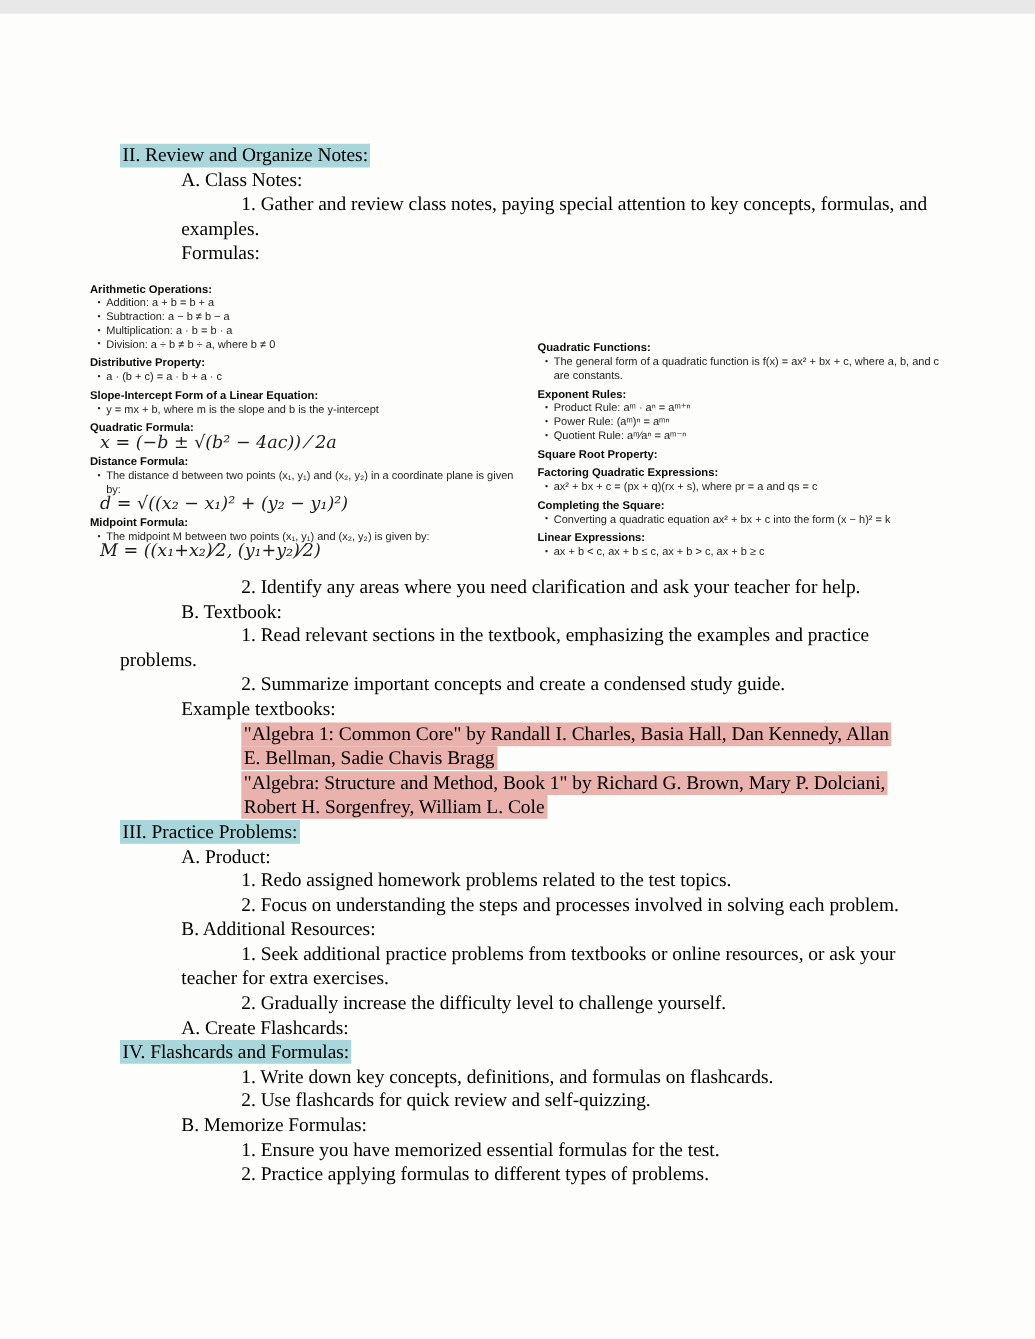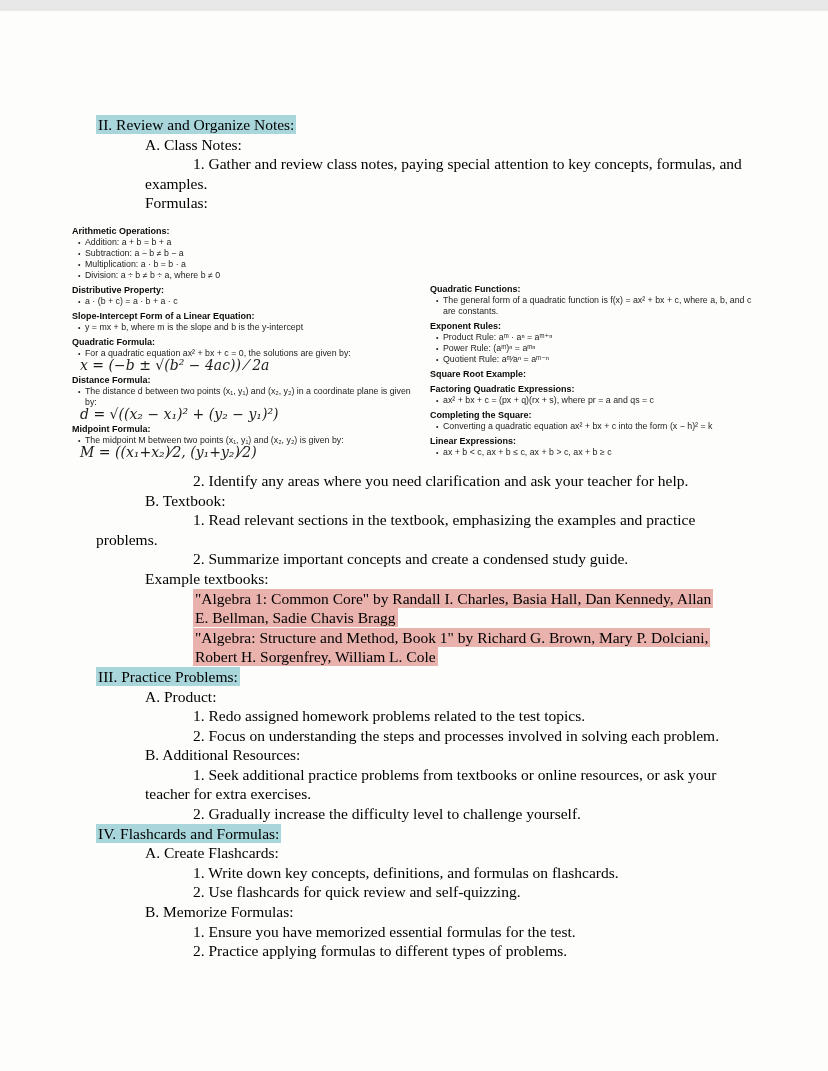--- a/index.html
+++ b/index.html
@@ -81,24 +81,20 @@
           </div>
           <div class="fgroup">
             <div class="ftitle">Slope-Intercept Form of a Linear Equation:</div>
             <div class="fline">
               <span class="bdot">•</span>
               <span class="ftext">y = mx + b, where m is the slope and b is the y-intercept</span>
             </div>
           </div>
           <div class="fgroup">
             <div class="ftitle">Quadratic Formula:</div>
-            <div class="fline">
-              <span class="bdot">•</span>
-              <span class="ftext">For a quadratic equation ax² + bx + c = 0, the solutions are given by:</span>
-            </div>
             <div class="fmath">x = (−b ± √(b² − 4ac)) ⁄ 2a</div>
           </div>
           <div class="fgroup">
             <div class="ftitle">Distance Formula:</div>
             <div class="fline">
               <span class="bdot">•</span>
               <span class="ftext">The distance d between two points (x₁, y₁) and (x₂, y₂) in a coordinate plane is given by:</span>
             </div>
             <div class="fmath">d = √((x₂ − x₁)² + (y₂ − y₁)²)</div>
           </div>
@@ -128,21 +124,21 @@
             <div class="fline">
               <span class="bdot">•</span>
               <span class="ftext">Power Rule: (aᵐ)ⁿ = aᵐⁿ</span>
             </div>
             <div class="fline">
               <span class="bdot">•</span>
               <span class="ftext">Quotient Rule: aᵐ⁄aⁿ = aᵐ⁻ⁿ</span>
             </div>
           </div>
           <div class="fgroup">
-            <div class="ftitle">Square Root Example:</div>
+            <div class="ftitle">Square Root Property:</div>
           </div>
           <div class="fgroup">
             <div class="ftitle">Factoring Quadratic Expressions:</div>
             <div class="fline">
               <span class="bdot">•</span>
               <span class="ftext">ax² + bx + c = (px + q)(rx + s), where pr = a and qs = c</span>
             </div>
           </div>
           <div class="fgroup">
             <div class="ftitle">Completing the Square:</div>
@@ -168,22 +164,22 @@
         <div class="line line-letter"><span>Example textbooks:</span></div>
         <div class="line line-book"><span class="hl-pink">"Algebra 1: Common Core" by Randall I. Charles, Basia Hall, Dan Kennedy, Allan E. Bellman, Sadie Chavis Bragg</span></div>
         <div class="line line-book"><span class="hl-pink">"Algebra: Structure and Method, Book 1" by Richard G. Brown, Mary P. Dolciani, Robert H. Sorgenfrey, William L. Cole</span></div>
         <div class="line line-roman"><span class="hl-blue">III. Practice Problems:</span></div>
         <div class="line line-letter"><span>A. Product:</span></div>
         <div class="line line-num"><span>1. Redo assigned homework problems related to the test topics.</span></div>
         <div class="line line-num"><span>2. Focus on understanding the steps and processes involved in solving each problem.</span></div>
         <div class="line line-letter"><span>B. Additional Resources:</span></div>
         <div class="line line-num-wrap-a"><span>1. Seek additional practice problems from textbooks or online resources, or ask your teacher for extra exercises.</span></div>
         <div class="line line-num"><span>2. Gradually increase the difficulty level to challenge yourself.</span></div>
+        <div class="line line-letter"><span>A. Create Flashcards:</span></div>
         <div class="line line-roman"><span class="hl-blue">IV. Flashcards and Formulas:</span></div>
-        <div class="line line-letter"><span>A. Create Flashcards:</span></div>
         <div class="line line-num"><span>1. Write down key concepts, definitions, and formulas on flashcards.</span></div>
         <div class="line line-num"><span>2. Use flashcards for quick review and self-quizzing.</span></div>
         <div class="line line-letter"><span>B. Memorize Formulas:</span></div>
         <div class="line line-num"><span>1. Ensure you have memorized essential formulas for the test.</span></div>
         <div class="line line-num"><span>2. Practice applying formulas to different types of problems.</span></div>
       </div>
   </div>
 </div>
 
 </body></html>

